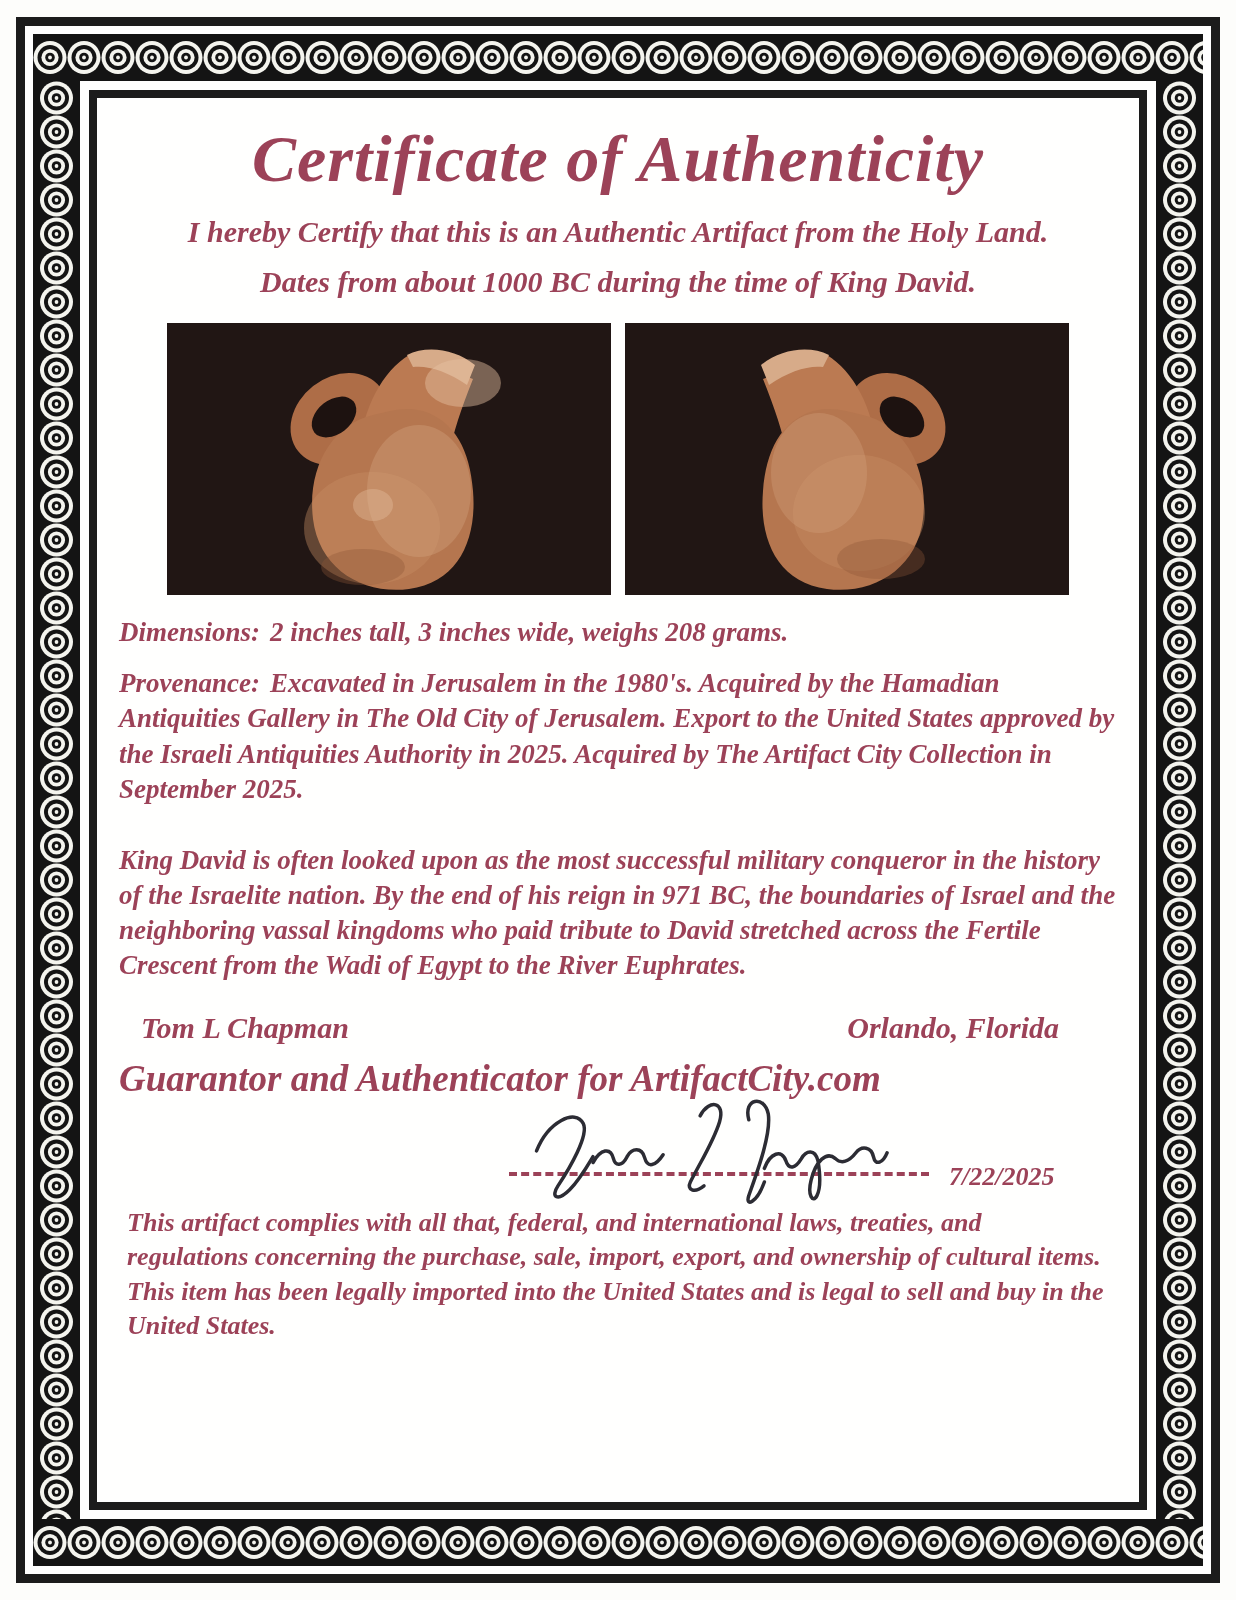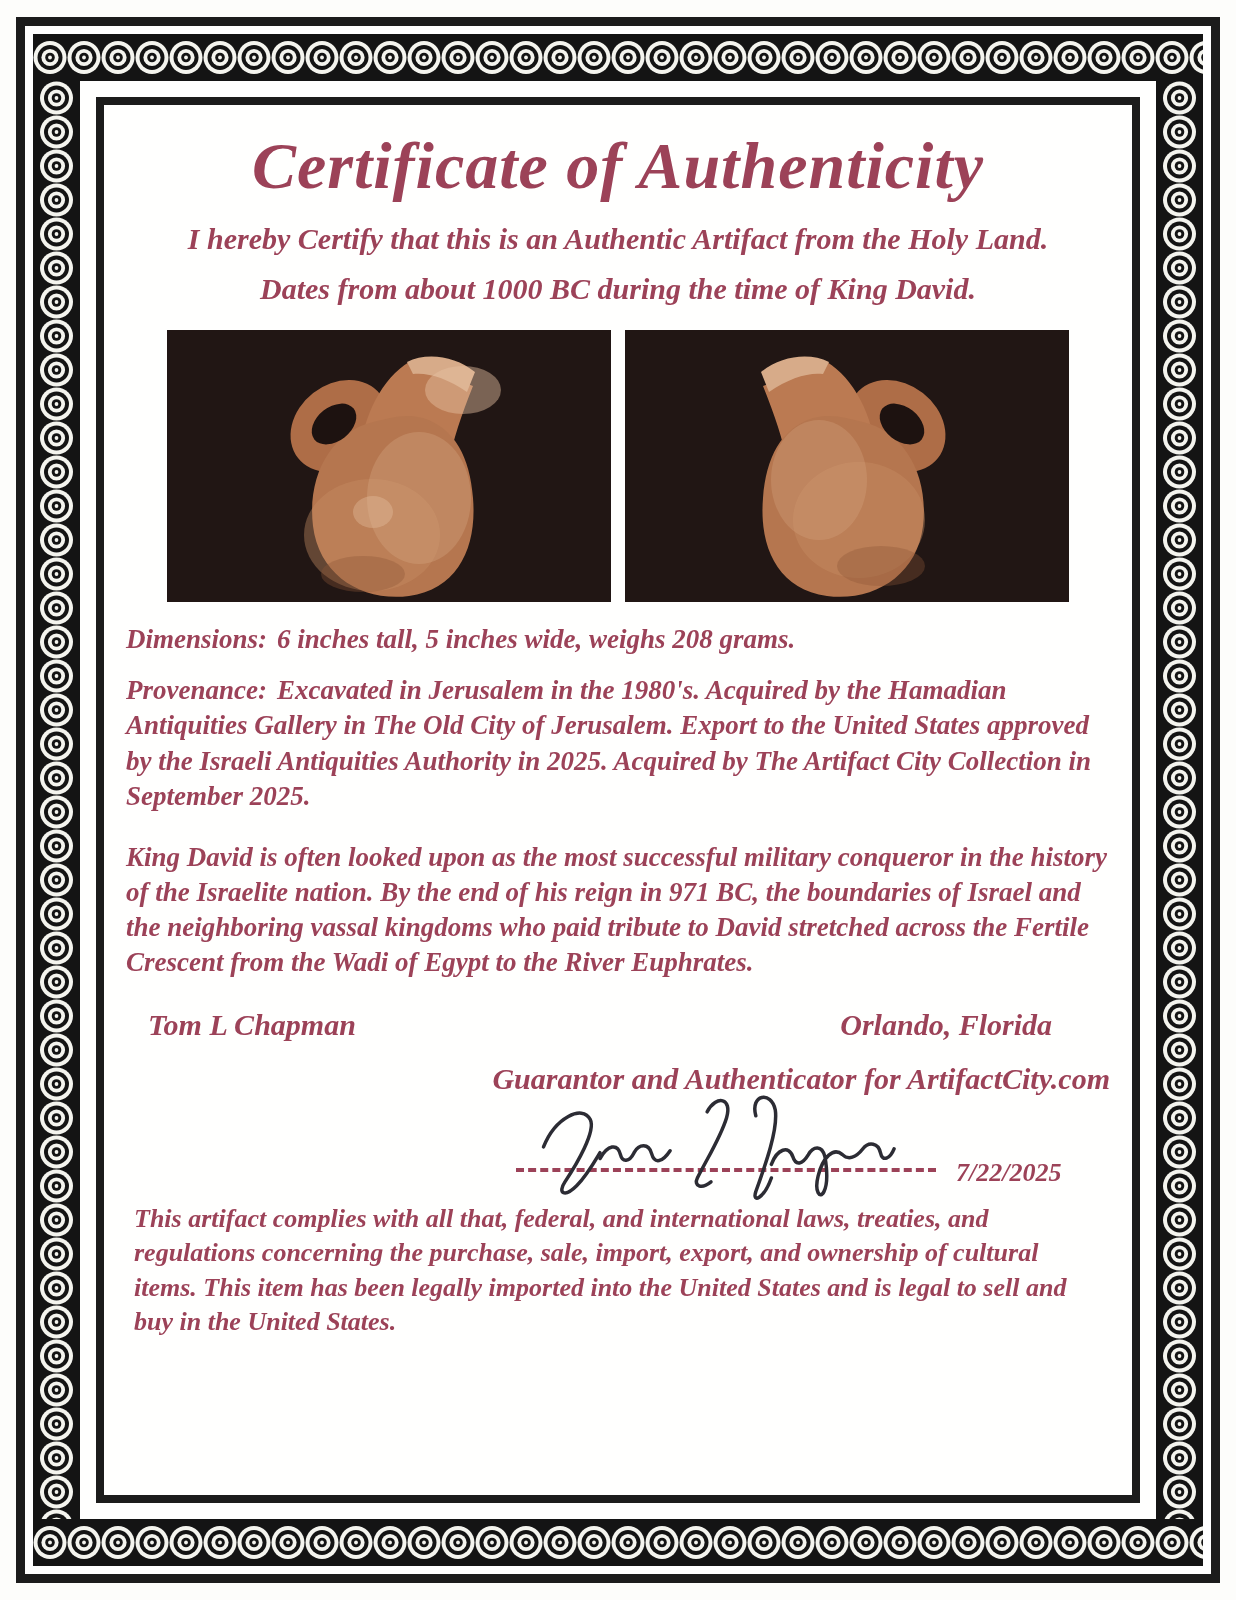--- a/index.html
+++ b/index.html
@@ -7,42 +7,42 @@
   body { font-family:"Liberation Serif", serif; }
   .page { width:1236px; height:1600px; margin:0 auto; background:#fdfdfb; padding:17px 16px; }
   .frame-outer { border:9px solid #1c1c1c; height:100%; background:#fff; }
   .gap-a { padding:8px; height:100%; background:#fff; }
   .band { position:relative; height:100%; background:#141414; padding:47px; }
   .strip { position:absolute; display:block; z-index:0; }
   .strip-top { top:0; left:0; width:100%; height:47px; }
   .strip-bottom { bottom:0; left:0; width:100%; height:47px; }
   .strip-left { left:0; top:47px; bottom:47px; width:47px; height:calc(100% - 94px); }
   .strip-right { right:0; top:47px; bottom:47px; width:47px; height:calc(100% - 94px); }
-  .gap-b { position:relative; z-index:1; background:#fffffe; padding:16px; height:100%; }
+  .gap-b { position:relative; z-index:1; background:#fffffe; padding:9px; height:100%; }
   .frame-inner { border:8px solid #1c1c1c; height:100%; background:#fffffe; }
   .content { height:100%; padding:8px 22px 10px 22px; overflow:hidden; color:#9c4258;
              font-weight:bold; font-style:italic; }
 
   .title { text-align:center; font-size:66px; line-height:1.05; margin-top:18px;
            letter-spacing:1px; }
   .certify-line { text-align:center; font-size:30px; margin-top:22px; }
   .dates-line { text-align:center; font-size:30px; margin-top:16px; }
 
   .photos { display:flex; justify-content:center; gap:14px; margin-top:24px; }
   .photo { width:444px; height:272px; background:#211614; }
   .photo svg { display:block; width:100%; height:100%; }
 
   .para { font-size:27px; line-height:1.3; margin-top:16px; }
   .para .lbl { margin-right:10px; }
   .para-dimensions { margin-top:20px; }
-  .para-history { margin-top:26px; }
+  .para-history { margin-top:36px; }
 
   .names-row { display:flex; justify-content:space-between; font-size:30px;
                margin-top:28px; padding:0 58px 0 22px; }
-  .guarantor-line { text-align:right; font-size:30px; margin-top:20px; }
+  .guarantor-line { text-align:left; font-size:37px; margin-top:12px; }
 
   .sig-block { position:relative; height:96px; margin-top:2px; }
   .sig-line { position:absolute; left:390px; bottom:22px; width:420px;
               border-bottom:4px dashed #9c4258; }
   .sig-date { position:absolute; left:830px; bottom:6px; font-size:26px; }
   .sig-svg { position:absolute; left:400px; bottom:-6px; width:370px; height:118px; }
 
   .legal { font-size:26px; line-height:1.32; margin-top:8px; padding:0 8px; }
 </style>
 </head>
@@ -142,21 +142,21 @@
                       <ellipse cx="167" cy="94" rx="25" ry="17" transform="rotate(-38 167 94)" fill="#1d1210"></ellipse>
                       <ellipse cx="210" cy="190" rx="66" ry="58" fill="#c98e63" opacity="0.40"></ellipse>
                       <ellipse cx="250" cy="150" rx="48" ry="60" fill="#dcae8a" opacity="0.28"></ellipse>
                       <ellipse cx="188" cy="236" rx="44" ry="20" fill="#8d5636" opacity="0.35"></ellipse>
                     </g>
                   </svg>
                 </div>
               </div>
 
               <p class="para para-dimensions">
-                <span class="lbl">Dimensions:</span><span>6 inches tall, 5 inches wide, weighs 208 grams.</span>
+                <span class="lbl">Dimensions:</span><span>2 inches tall, 3 inches wide, weighs 208 grams.</span>
               </p>
 
               <p class="para">
                 <span class="lbl">Provenance:</span><span>Excavated in Jerusalem in the 1980's. Acquired by the Hamadian Antiquities Gallery in The Old City of Jerusalem. Export to the United States approved by the Israeli Antiquities Authority in 2025. Acquired by The Artifact City Collection in September 2025.</span>
               </p>
 
 
               <p class="para para-history">King David is often looked upon as the most successful military conqueror in the history of the Israelite nation. By the end of his reign in 971 BC, the boundaries of Israel and the neighboring vassal kingdoms who paid tribute to David stretched across the Fertile Crescent from the Wadi of Egypt to the River Euphrates.</p>
 
               <div class="names-row">

